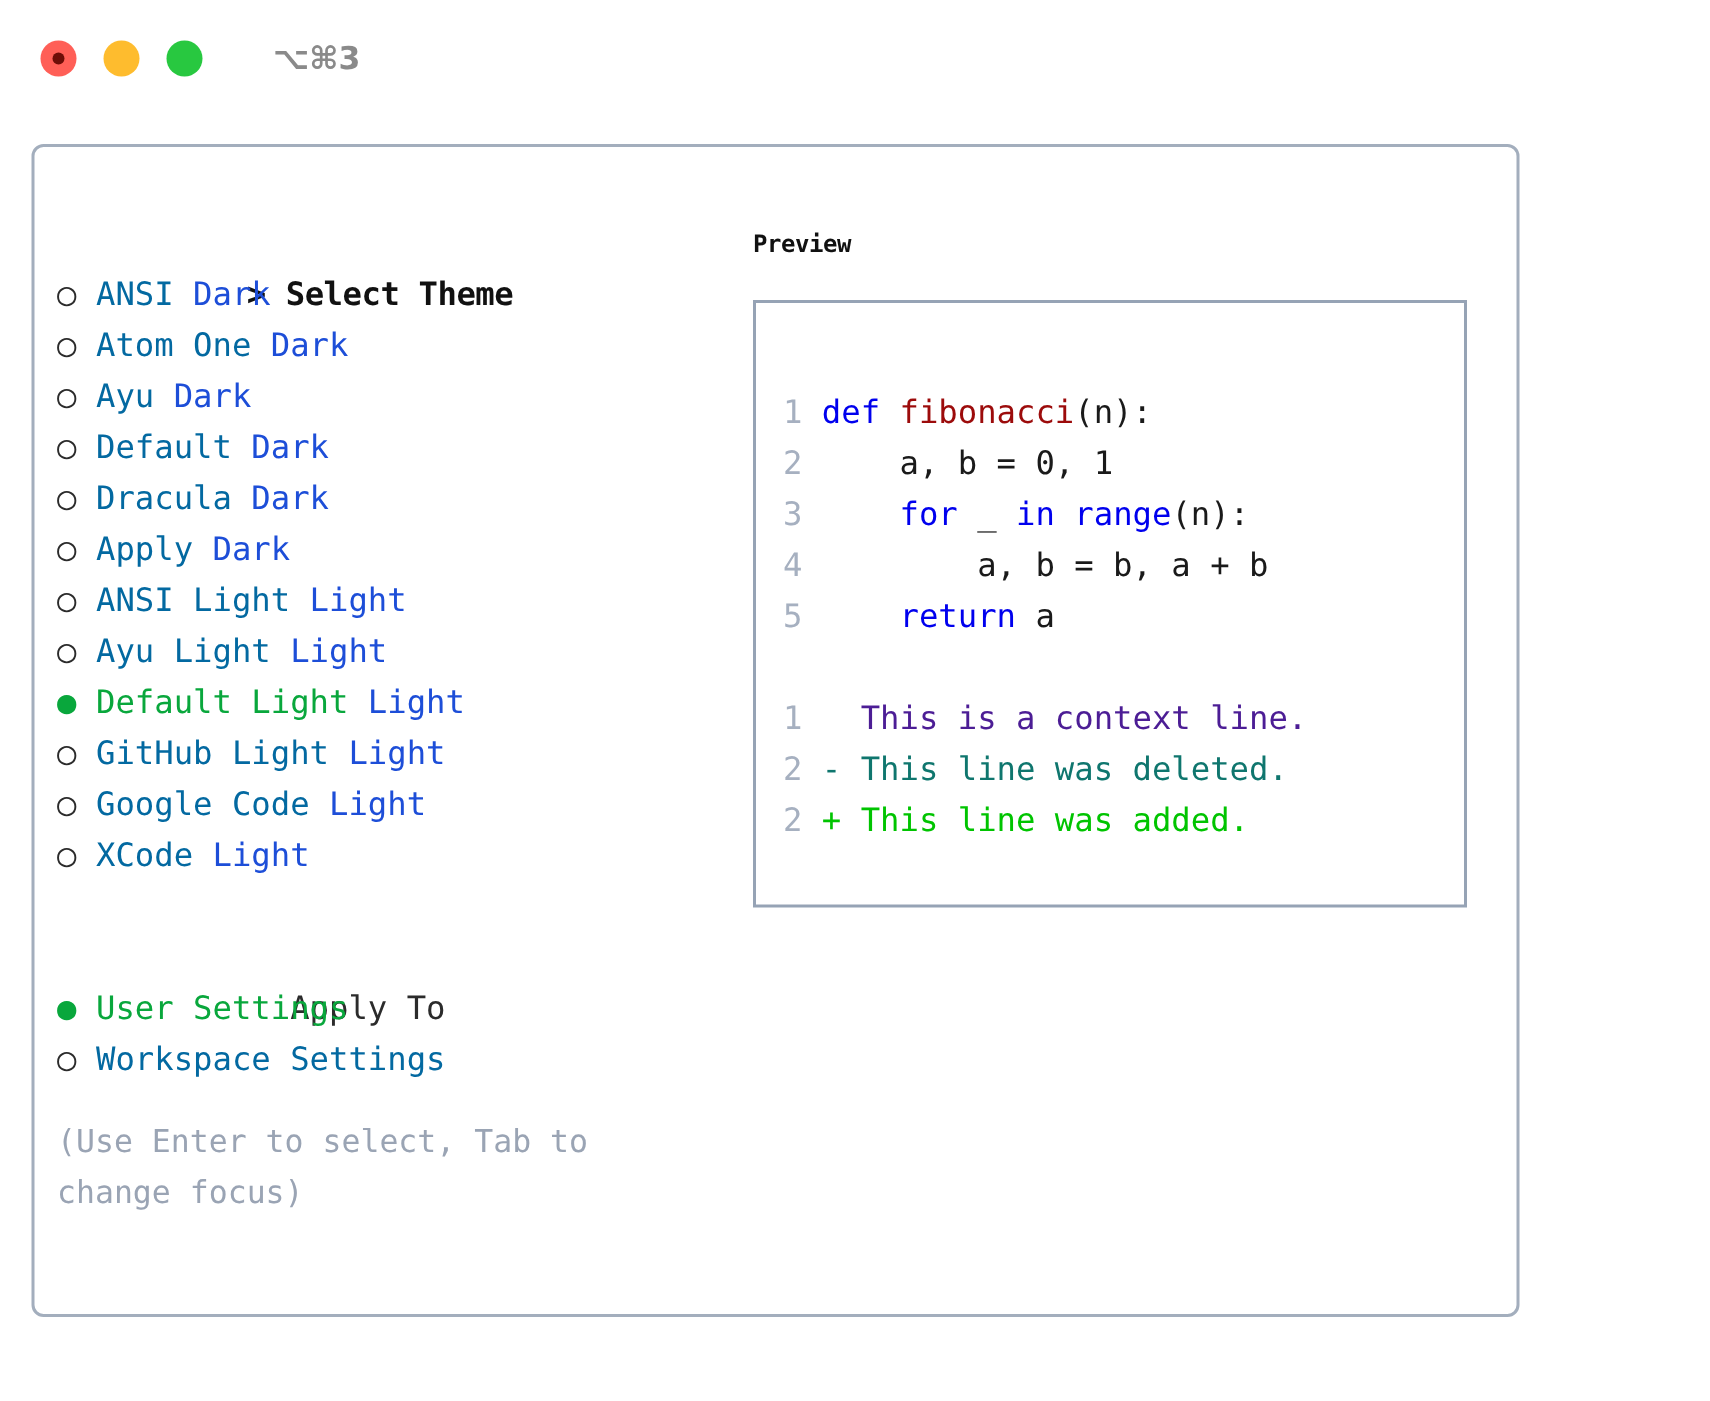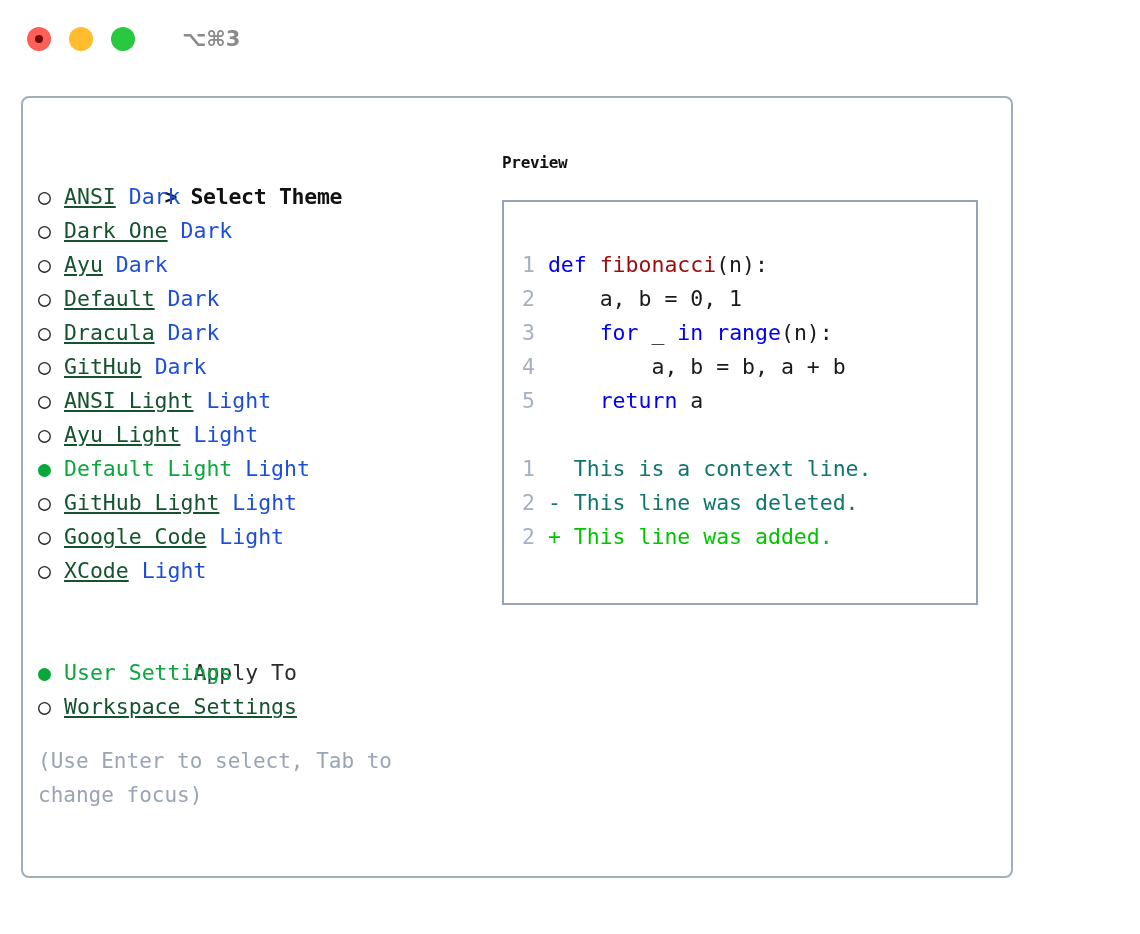--- a/index.html
+++ b/index.html
@@ -108,21 +108,21 @@
     width: 26px;
     white-space: pre;
   }
   .header-row {
     font-weight: bold;
     color: #111111;
     letter-spacing: -0.3px;
   }
   .radio-hollow { color: #2b2b2b; }
   .radio-filled { color: #09a73c; }
-  .label-default { color: #14532d; text-decoration: underline; }
+  .label-default { color: #0369a1; }
   .label-selected { color: #09a73c; text-align: center; }
   .badge {
     color: #1d4ed8;
   }
   .spacer { height: 34px; }
   .plain-header {
     color: #2b2b2b;
     font-weight: normal;
   }
 
@@ -155,32 +155,32 @@
     width: 476px;
     height: 405px;
     border: 2px solid #96a3b5;
     box-sizing: border-box;
     background: #ffffff;
     position: relative;
   }
   .code {
     position: absolute;
     left: 18px;
-    top: 46px;
+    top: 57px;
     font-size: 21.5px;
     line-height: 34px;
     white-space: pre;
   }
   .code .ln {
     color: #a6b0c0;
   }
   .kw   { color: #0000ee; }
   .fn   { color: #9c0b0b; }
   .txt  { color: #1a1a1a; }
-  .ctx  { color: #0f766e; }
+  .ctx  { color: #4c1d95; }
   .del  { color: #0f766e; }
   .add  { color: #00c400; }
   .blankline { display: block; height: 34px; }
 </style>
 </head>
 <body>
 
 <div class="window">
 
   <div class="titlebar">
@@ -196,25 +196,25 @@
     <div class="columns">
 
       <div class="left-col">
 
         <div class="row header-row">
           <span class="marker">&gt;</span><span>Select Theme</span>
         </div>
 
         <div id="theme-list">
             <div class="row"><span class="marker radio-hollow">○</span><span class="label-default">ANSI</span><span> </span><span class="badge">Dark</span></div>
-            <div class="row"><span class="marker radio-hollow">○</span><span class="label-default">Dark One</span><span> </span><span class="badge">Dark</span></div>
+            <div class="row"><span class="marker radio-hollow">○</span><span class="label-default">Atom One</span><span> </span><span class="badge">Dark</span></div>
             <div class="row"><span class="marker radio-hollow">○</span><span class="label-default">Ayu</span><span> </span><span class="badge">Dark</span></div>
             <div class="row"><span class="marker radio-hollow">○</span><span class="label-default">Default</span><span> </span><span class="badge">Dark</span></div>
             <div class="row"><span class="marker radio-hollow">○</span><span class="label-default">Dracula</span><span> </span><span class="badge">Dark</span></div>
-            <div class="row"><span class="marker radio-hollow">○</span><span class="label-default">GitHub</span><span> </span><span class="badge">Dark</span></div>
+            <div class="row"><span class="marker radio-hollow">○</span><span class="label-default">Apply</span><span> </span><span class="badge">Dark</span></div>
             <div class="row"><span class="marker radio-hollow">○</span><span class="label-default">ANSI Light</span><span> </span><span class="badge">Light</span></div>
             <div class="row"><span class="marker radio-hollow">○</span><span class="label-default">Ayu Light</span><span> </span><span class="badge">Light</span></div>
             <div class="row"><span class="marker radio-filled">●</span><span class="label-selected">Default Light</span><span> </span><span class="badge">Light</span></div>
             <div class="row"><span class="marker radio-hollow">○</span><span class="label-default">GitHub Light</span><span> </span><span class="badge">Light</span></div>
             <div class="row"><span class="marker radio-hollow">○</span><span class="label-default">Google Code</span><span> </span><span class="badge">Light</span></div>
             <div class="row"><span class="marker radio-hollow">○</span><span class="label-default">XCode</span><span> </span><span class="badge">Light</span></div>
           </div>
 
         <div class="spacer"></div>
 

